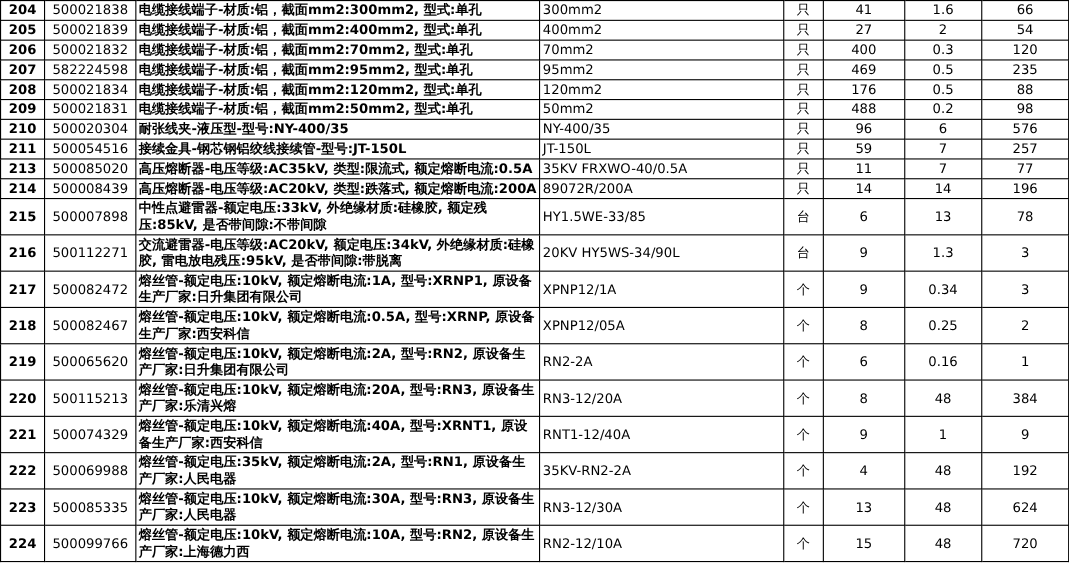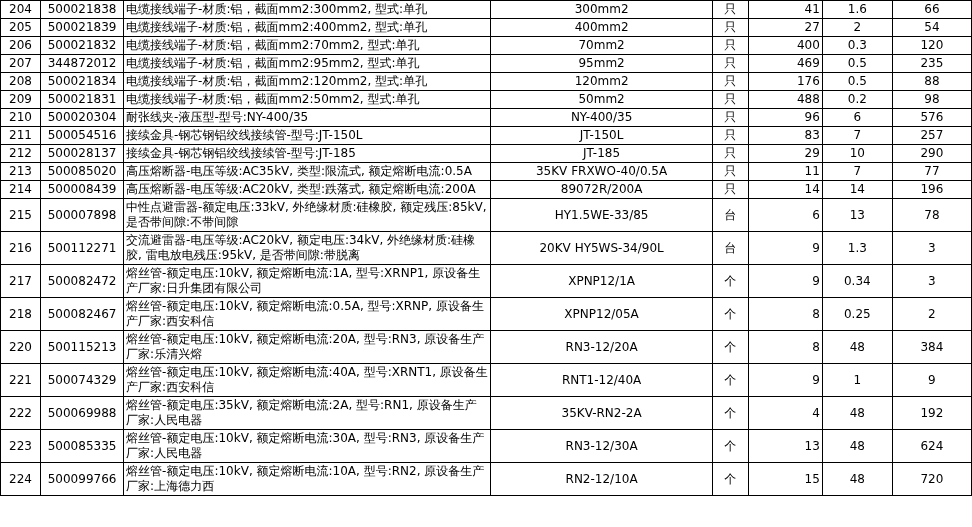--- a/index.html
+++ b/index.html
@@ -31,26 +31,26 @@
   
   col.c-idx   { width: 40px; }
   col.c-code  { width: 83px; }
   col.c-desc  { width: 367px; }
   col.c-spec  { width: 221px; }
   col.c-unit  { width: 36px; }
   col.c-qty   { width: 74px; }
   col.c-price { width: 70px; }
   col.c-amt   { width: 79px; }
 
-  td.idx   { text-align: center; }
+  td.idx   { text-align: center; font-weight: bold; }
   td.code  { text-align: center; }
-  td.desc  { text-align: left; }
-  td.spec  { text-align: center; }
+  td.desc  { text-align: left; font-weight: bold; }
+  td.spec  { text-align: left; }
   td.unit  { text-align: center; }
-  td.qty   { text-align: right; }
+  td.qty   { text-align: center; }
   td.price { text-align: center; }
   td.amt   { text-align: center; }
 </style>
 </head>
 <body>
 
 <table class="grid">
   <colgroup>
     <col class="c-idx">
     <col class="c-code">
@@ -87,21 +87,21 @@
       <td class="code">500021832</td>
       <td class="desc">电缆接线端子-材质:铝，截面mm2:70mm2, 型式:单孔</td>
       <td class="spec">70mm2</td>
       <td class="unit">只</td>
       <td class="qty">400</td>
       <td class="price">0.3</td>
       <td class="amt">120</td>
     </tr>
     <tr>
       <td class="idx">207</td>
-      <td class="code">344872012</td>
+      <td class="code">582224598</td>
       <td class="desc">电缆接线端子-材质:铝，截面mm2:95mm2, 型式:单孔</td>
       <td class="spec">95mm2</td>
       <td class="unit">只</td>
       <td class="qty">469</td>
       <td class="price">0.5</td>
       <td class="amt">235</td>
     </tr>
     <tr>
       <td class="idx">208</td>
       <td class="code">500021834</td>
@@ -131,33 +131,23 @@
       <td class="qty">96</td>
       <td class="price">6</td>
       <td class="amt">576</td>
     </tr>
     <tr>
       <td class="idx">211</td>
       <td class="code">500054516</td>
       <td class="desc">接续金具-钢芯钢铝绞线接续管-型号:JT-150L</td>
       <td class="spec">JT-150L</td>
       <td class="unit">只</td>
-      <td class="qty">83</td>
+      <td class="qty">59</td>
       <td class="price">7</td>
       <td class="amt">257</td>
-    </tr>
-    <tr>
-      <td class="idx">212</td>
-      <td class="code">500028137</td>
-      <td class="desc">接续金具-钢芯钢铝绞线接续管-型号:JT-185</td>
-      <td class="spec">JT-185</td>
-      <td class="unit">只</td>
-      <td class="qty">29</td>
-      <td class="price">10</td>
-      <td class="amt">290</td>
     </tr>
     <tr>
       <td class="idx">213</td>
       <td class="code">500085020</td>
       <td class="desc">高压熔断器-电压等级:AC35kV, 类型:限流式, 额定熔断电流:0.5A</td>
       <td class="spec">35KV  FRXWO-40/0.5A</td>
       <td class="unit">只</td>
       <td class="qty">11</td>
       <td class="price">7</td>
       <td class="amt">77</td>
@@ -206,20 +196,30 @@
       <td class="idx">218</td>
       <td class="code">500082467</td>
       <td class="desc">熔丝管-额定电压:10kV, 额定熔断电流:0.5A, 型号:XRNP, 原设备生产厂家:西安科信</td>
       <td class="spec">XPNP12/05A</td>
       <td class="unit">个</td>
       <td class="qty">8</td>
       <td class="price">0.25</td>
       <td class="amt">2</td>
     </tr>
     <tr>
+      <td class="idx">219</td>
+      <td class="code">500065620</td>
+      <td class="desc">熔丝管-额定电压:10kV, 额定熔断电流:2A, 型号:RN2, 原设备生产厂家:日升集团有限公司</td>
+      <td class="spec">RN2-2A</td>
+      <td class="unit">个</td>
+      <td class="qty">6</td>
+      <td class="price">0.16</td>
+      <td class="amt">1</td>
+    </tr>
+    <tr>
       <td class="idx">220</td>
       <td class="code">500115213</td>
       <td class="desc">熔丝管-额定电压:10kV, 额定熔断电流:20A, 型号:RN3, 原设备生产厂家:乐清兴熔</td>
       <td class="spec">RN3-12/20A</td>
       <td class="unit">个</td>
       <td class="qty">8</td>
       <td class="price">48</td>
       <td class="amt">384</td>
     </tr>
     <tr>

